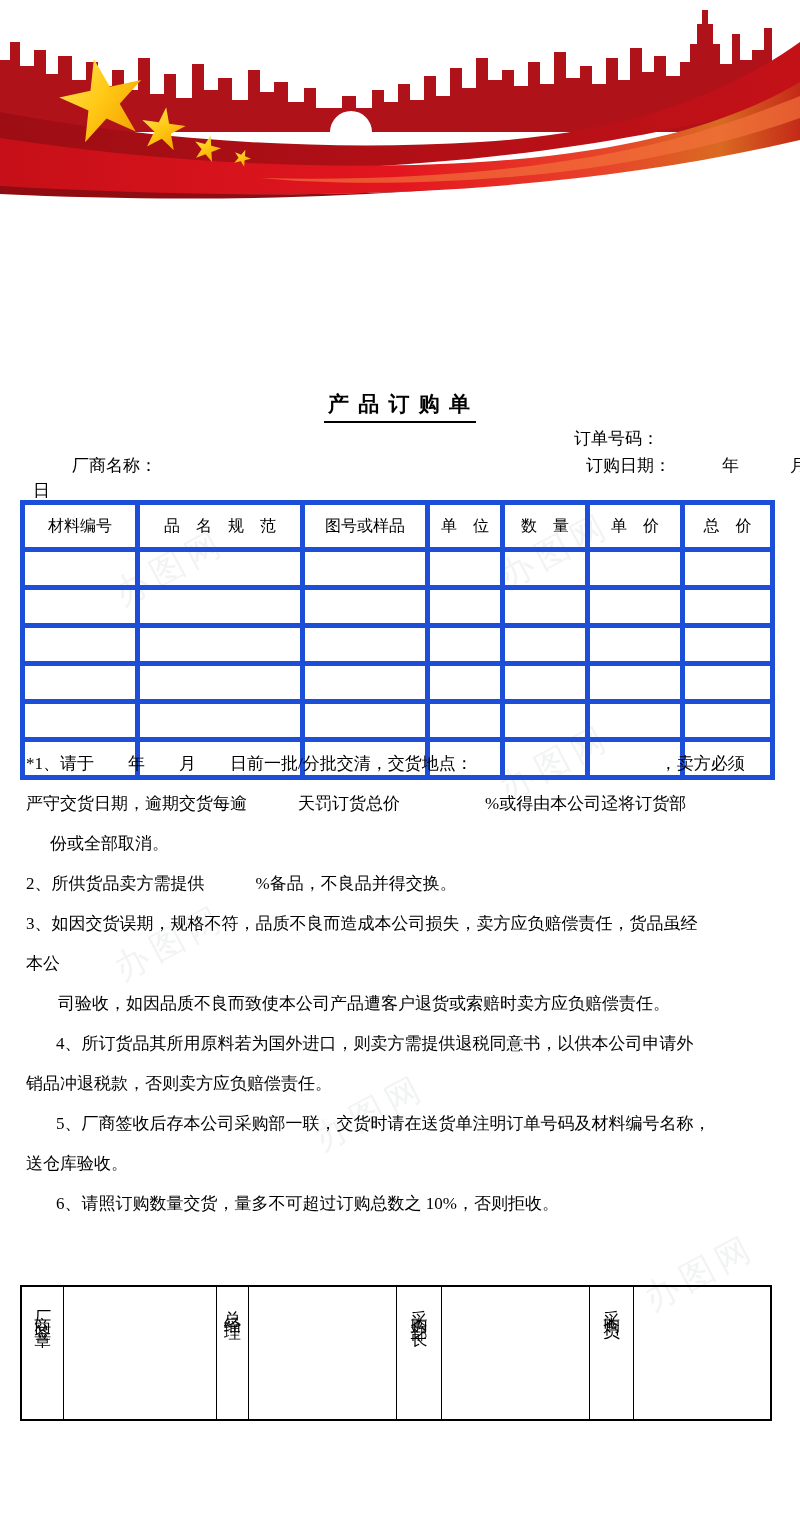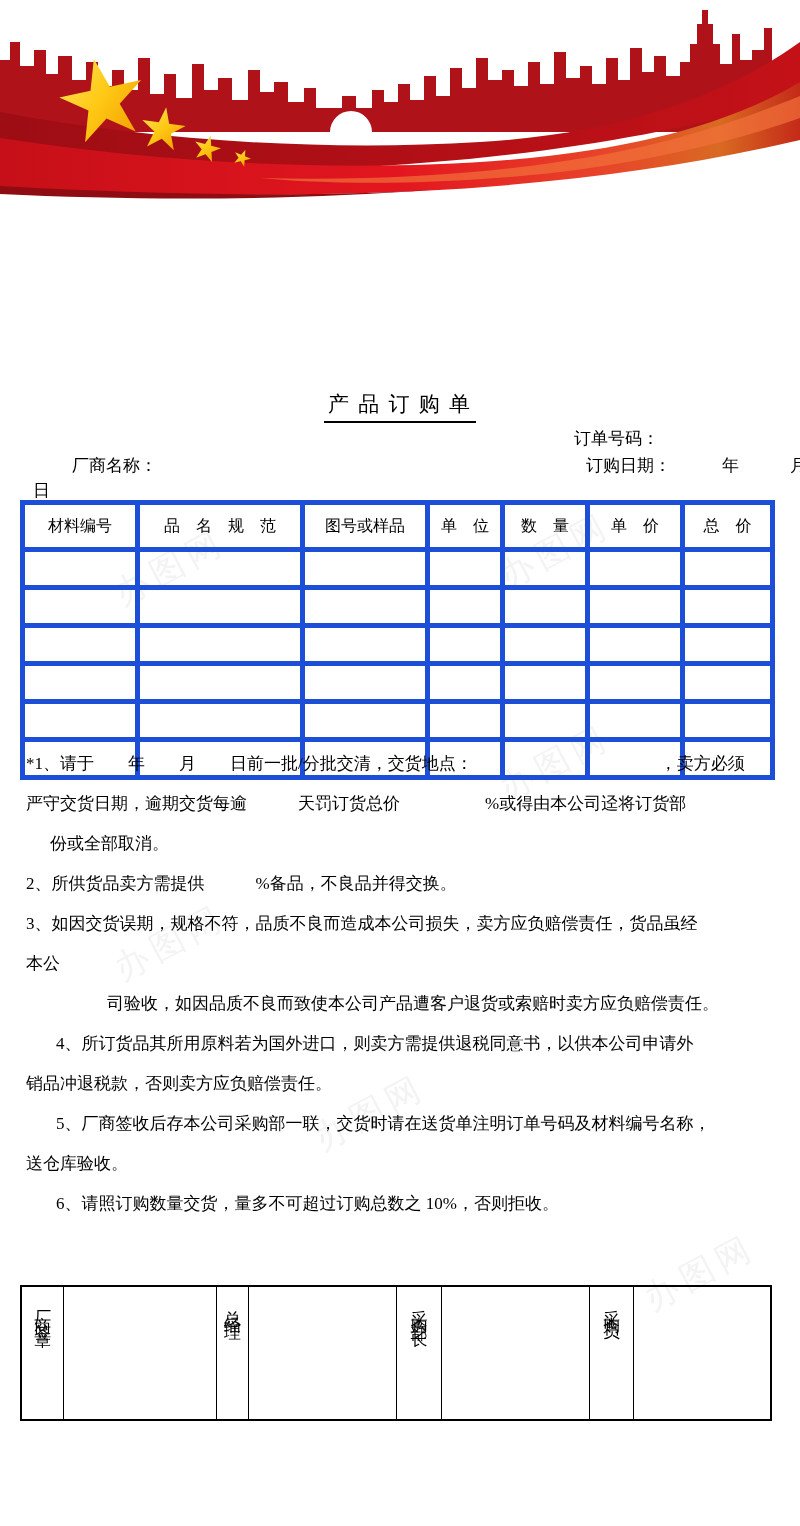--- a/index.html
+++ b/index.html
@@ -11,35 +11,35 @@
   .banner{position:absolute;top:0;left:0;width:800px;height:200px;display:block;}
   .wm{
     position:absolute;font-size:34px;color:#8a9096;opacity:0.10;
     transform:rotate(-28deg);letter-spacing:6px;pointer-events:none;
     font-family:"Liberation Sans","DejaVu Sans",sans-serif;white-space:nowrap;
   }
   .wm1{top:545px;left:110px;}  .wm2{top:528px;left:495px;}
   .wm3{top:920px;left:110px;}  .wm4{top:740px;left:495px;}
   .wm5{top:1250px;left:640px;} .wm6{top:1090px;left:310px;}
   .title{position:absolute;top:390px;left:0;width:100%;text-align:center;
-    font-size:21px;font-weight:normal;}
+    font-size:21px;font-weight:bold;}
   .title span{display:inline-block;border-bottom:2px solid #000;padding:0 4px 3px 4px;letter-spacing:2px;}
   .order-no{position:absolute;top:427px;left:574px;font-size:17px;}
   .vendor{position:absolute;top:454px;left:33px;font-size:17px;margin-left:39px;}
   .date-line{position:absolute;top:454px;left:550px;font-size:17px;white-space:nowrap;margin-left:36px;}
   .date-wrap{position:absolute;top:479px;left:33px;font-size:17px;}
   table{border-collapse:collapse;table-layout:fixed;}
   .order-table{position:absolute;top:500px;left:20px;width:750px;border:2px solid #000;}
   .order-table th,.order-table td{border:5px solid #1d4ed8;}
   .order-table th{height:40px;font-size:16px;font-weight:normal;text-align:center;vertical-align:middle;}
   .order-table td{height:31px;}
   .terms{position:absolute;top:752px;left:26px;width:742px;font-size:17px;}
   .terms .line{line-height:24px;margin-bottom:16px;white-space:nowrap;}
   .ind-a{padding-left:24px;}
-  .ind-b{padding-left:32px;text-align:center;}
+  .ind-b{padding-left:32px;}
   .ind-c{padding-left:30px;}
   .sig-table{position:absolute;top:1285px;left:20px;width:750px;height:136px;border:2px solid #000;}
   .sig-table td{border:1px solid #000;vertical-align:top;text-align:center;}
   .vlabel{
     writing-mode:vertical-rl;text-orientation:upright;
     margin:8px auto 0 auto;font-size:17px;letter-spacing:7px;line-height:20px;
   }
 </style>
 </head>
 <body>

